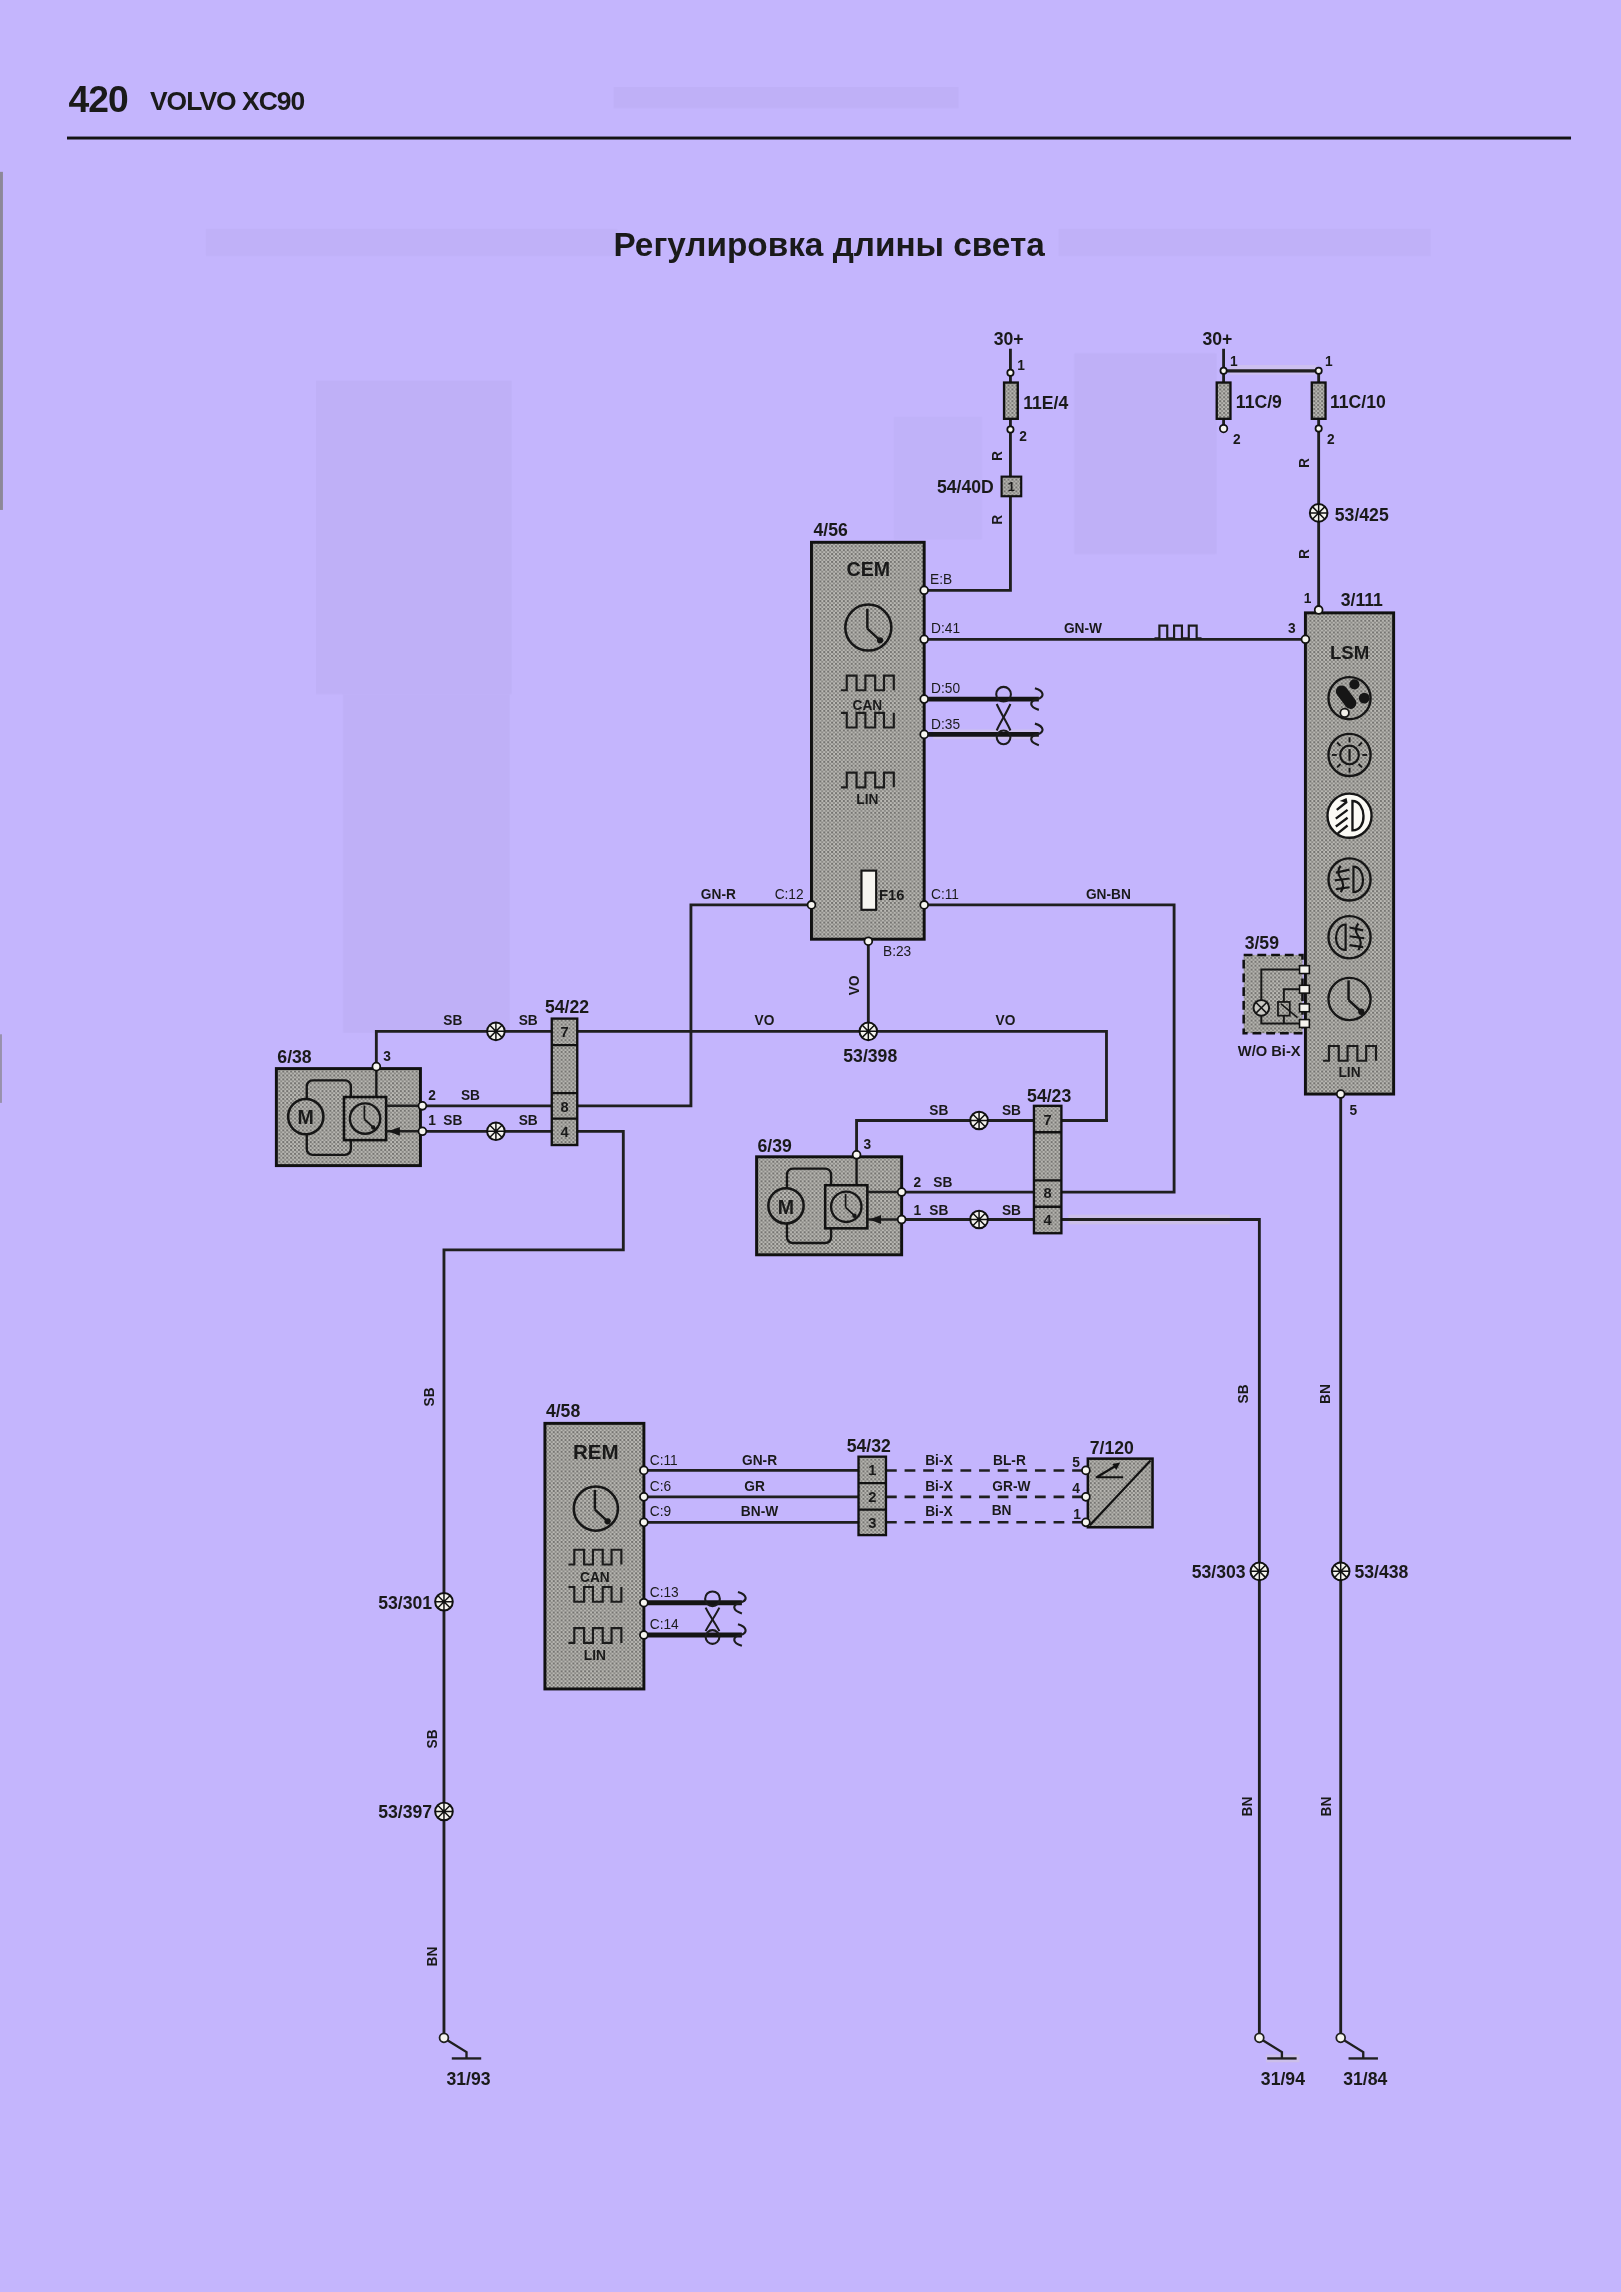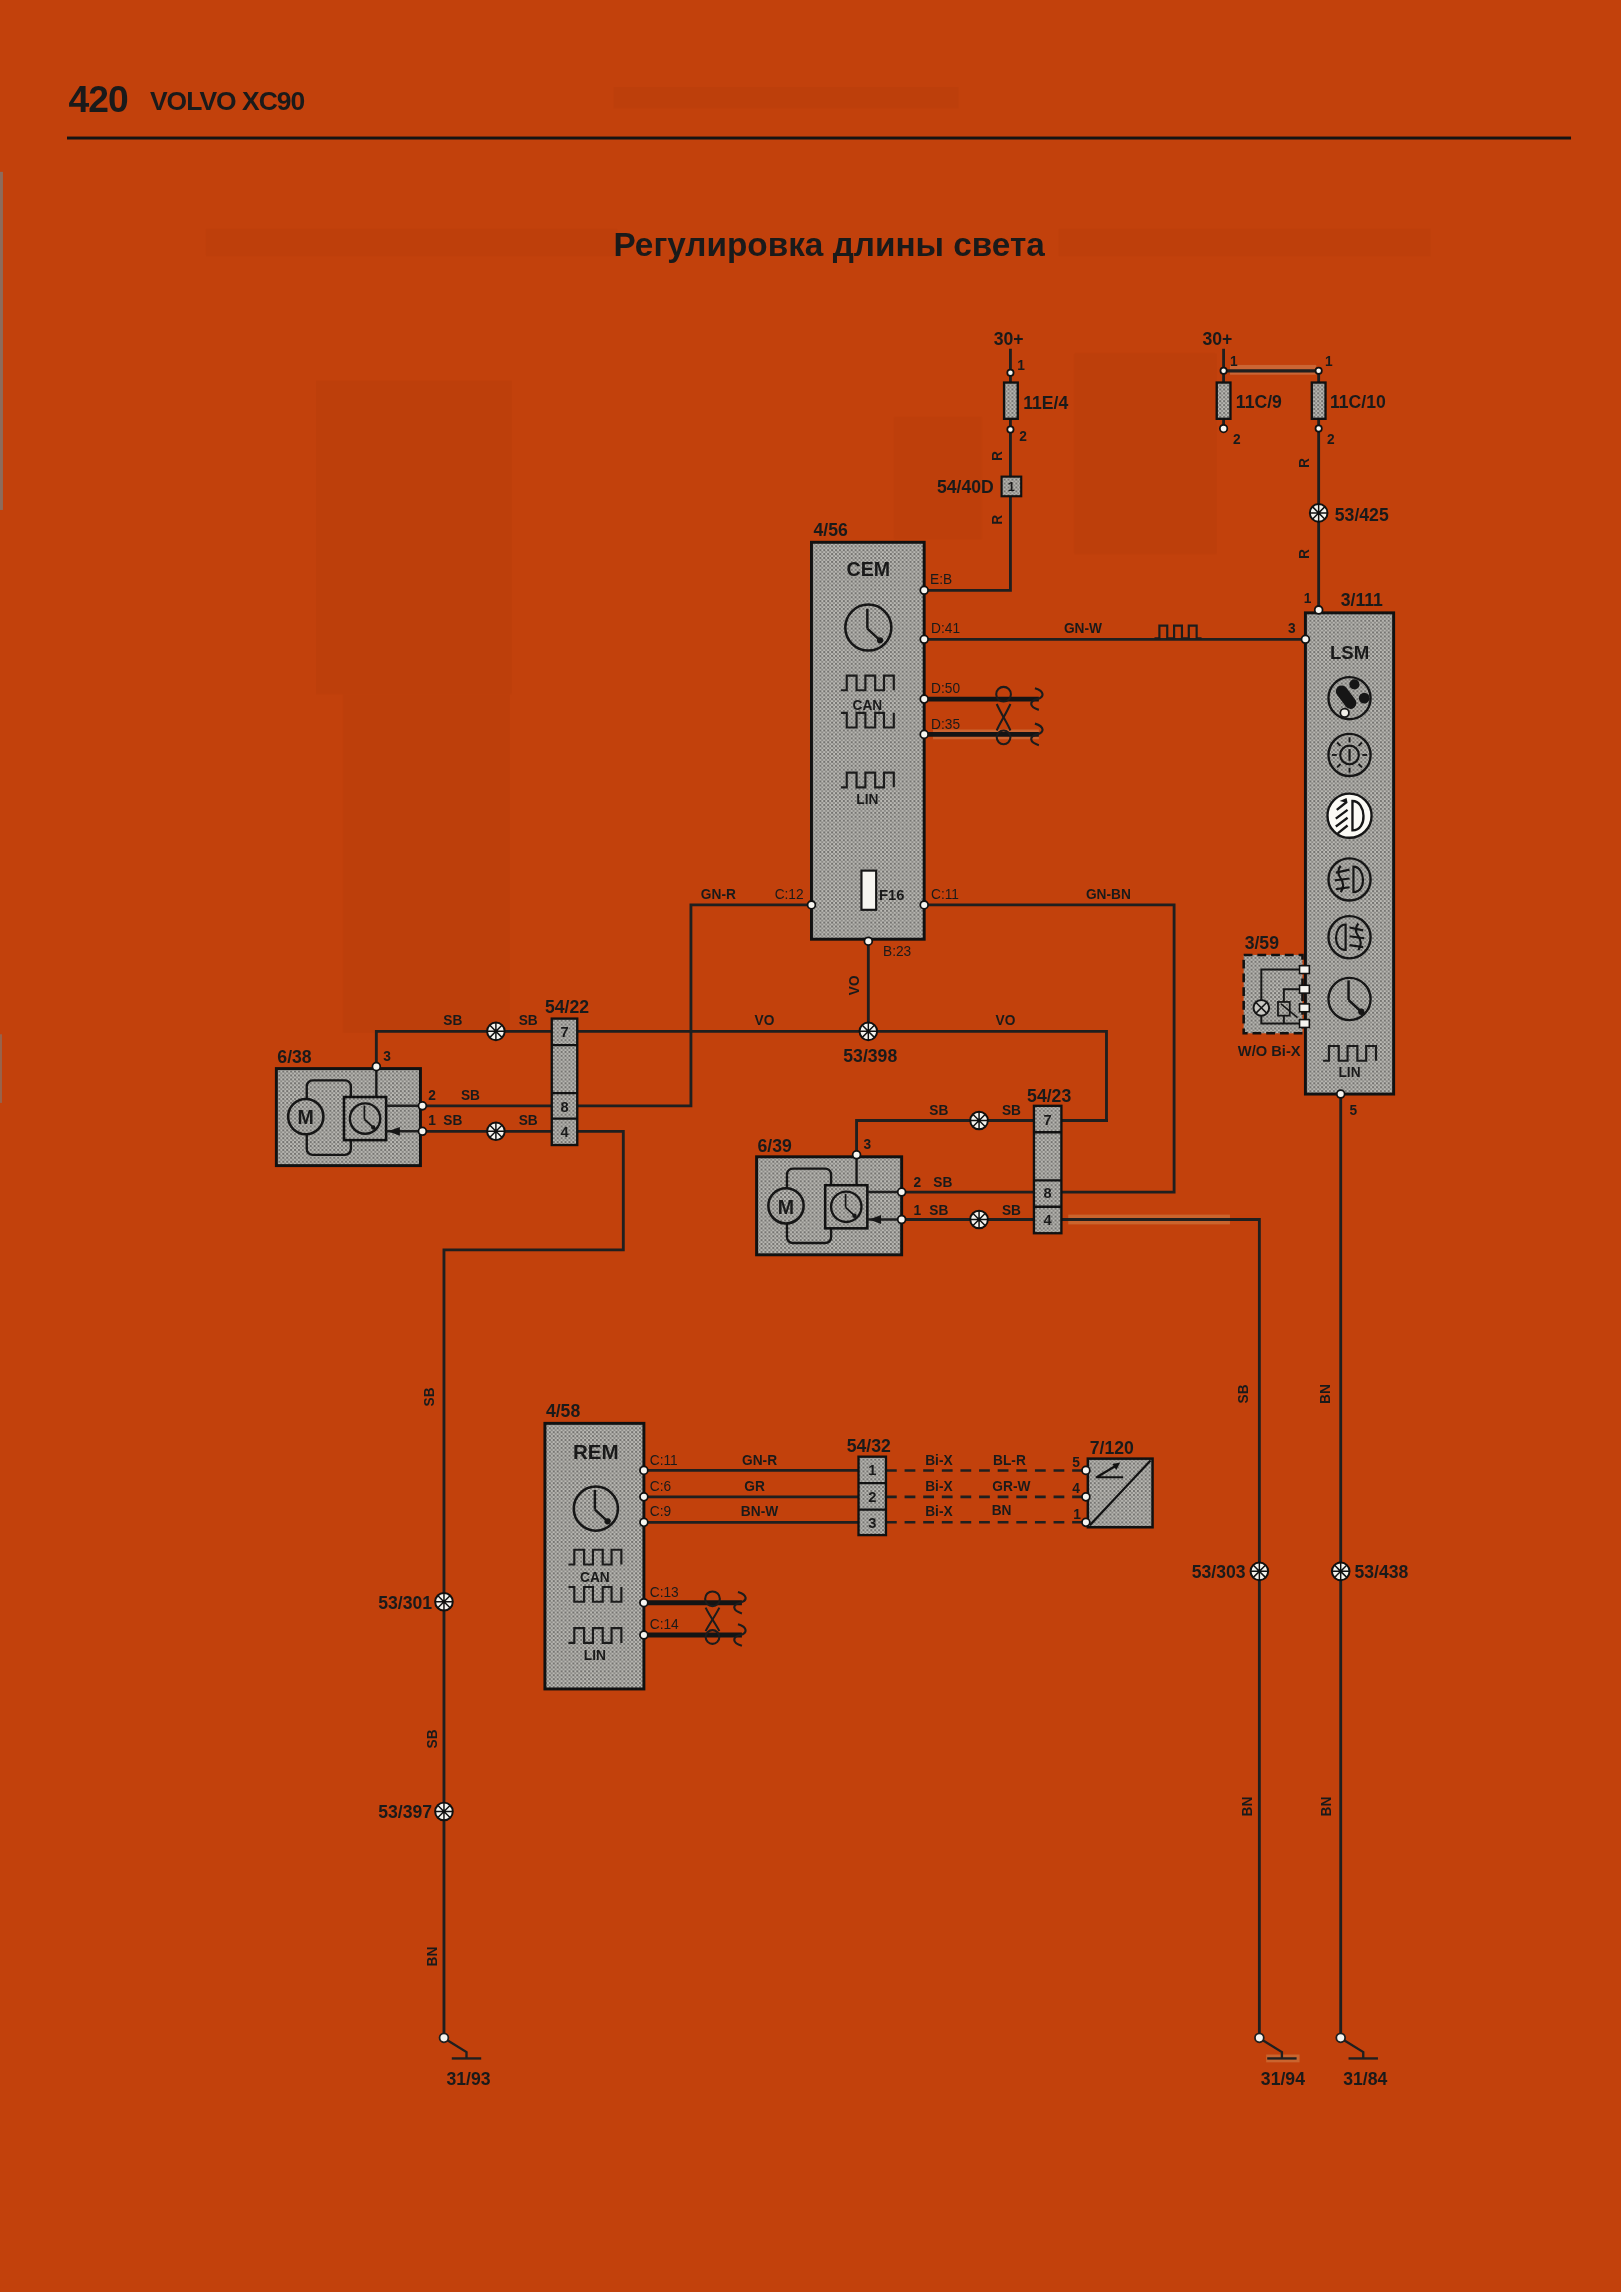--- a/index.html
+++ b/index.html
@@ -1,16 +1,16 @@
 <!DOCTYPE html>
 <html><head>
 <meta charset="utf-8">
 <style>
 html,body{margin:0;padding:0;background:#f3f2ed;}
-#page{position:relative;width:1621px;height:2293px;background:#c2410c;overflow:hidden;}
+#page{position:relative;width:1621px;height:2293px;background:#c4b5fd;overflow:hidden;}
 svg text{font-family:"Liberation Sans",sans-serif;fill:#1a1a1a;}
 </style>
 </head>
 <body>
 <div id="page">
 <svg width="1621" height="2293" viewBox="0 0 1654 2339">
 <defs>
 <pattern id="ht" patternUnits="userSpaceOnUse" width="4" height="4">
 <rect width="4" height="4" fill="#bdbcb7"></rect>
 <circle cx="1" cy="1" r="1.25" fill="#747370"></circle>

